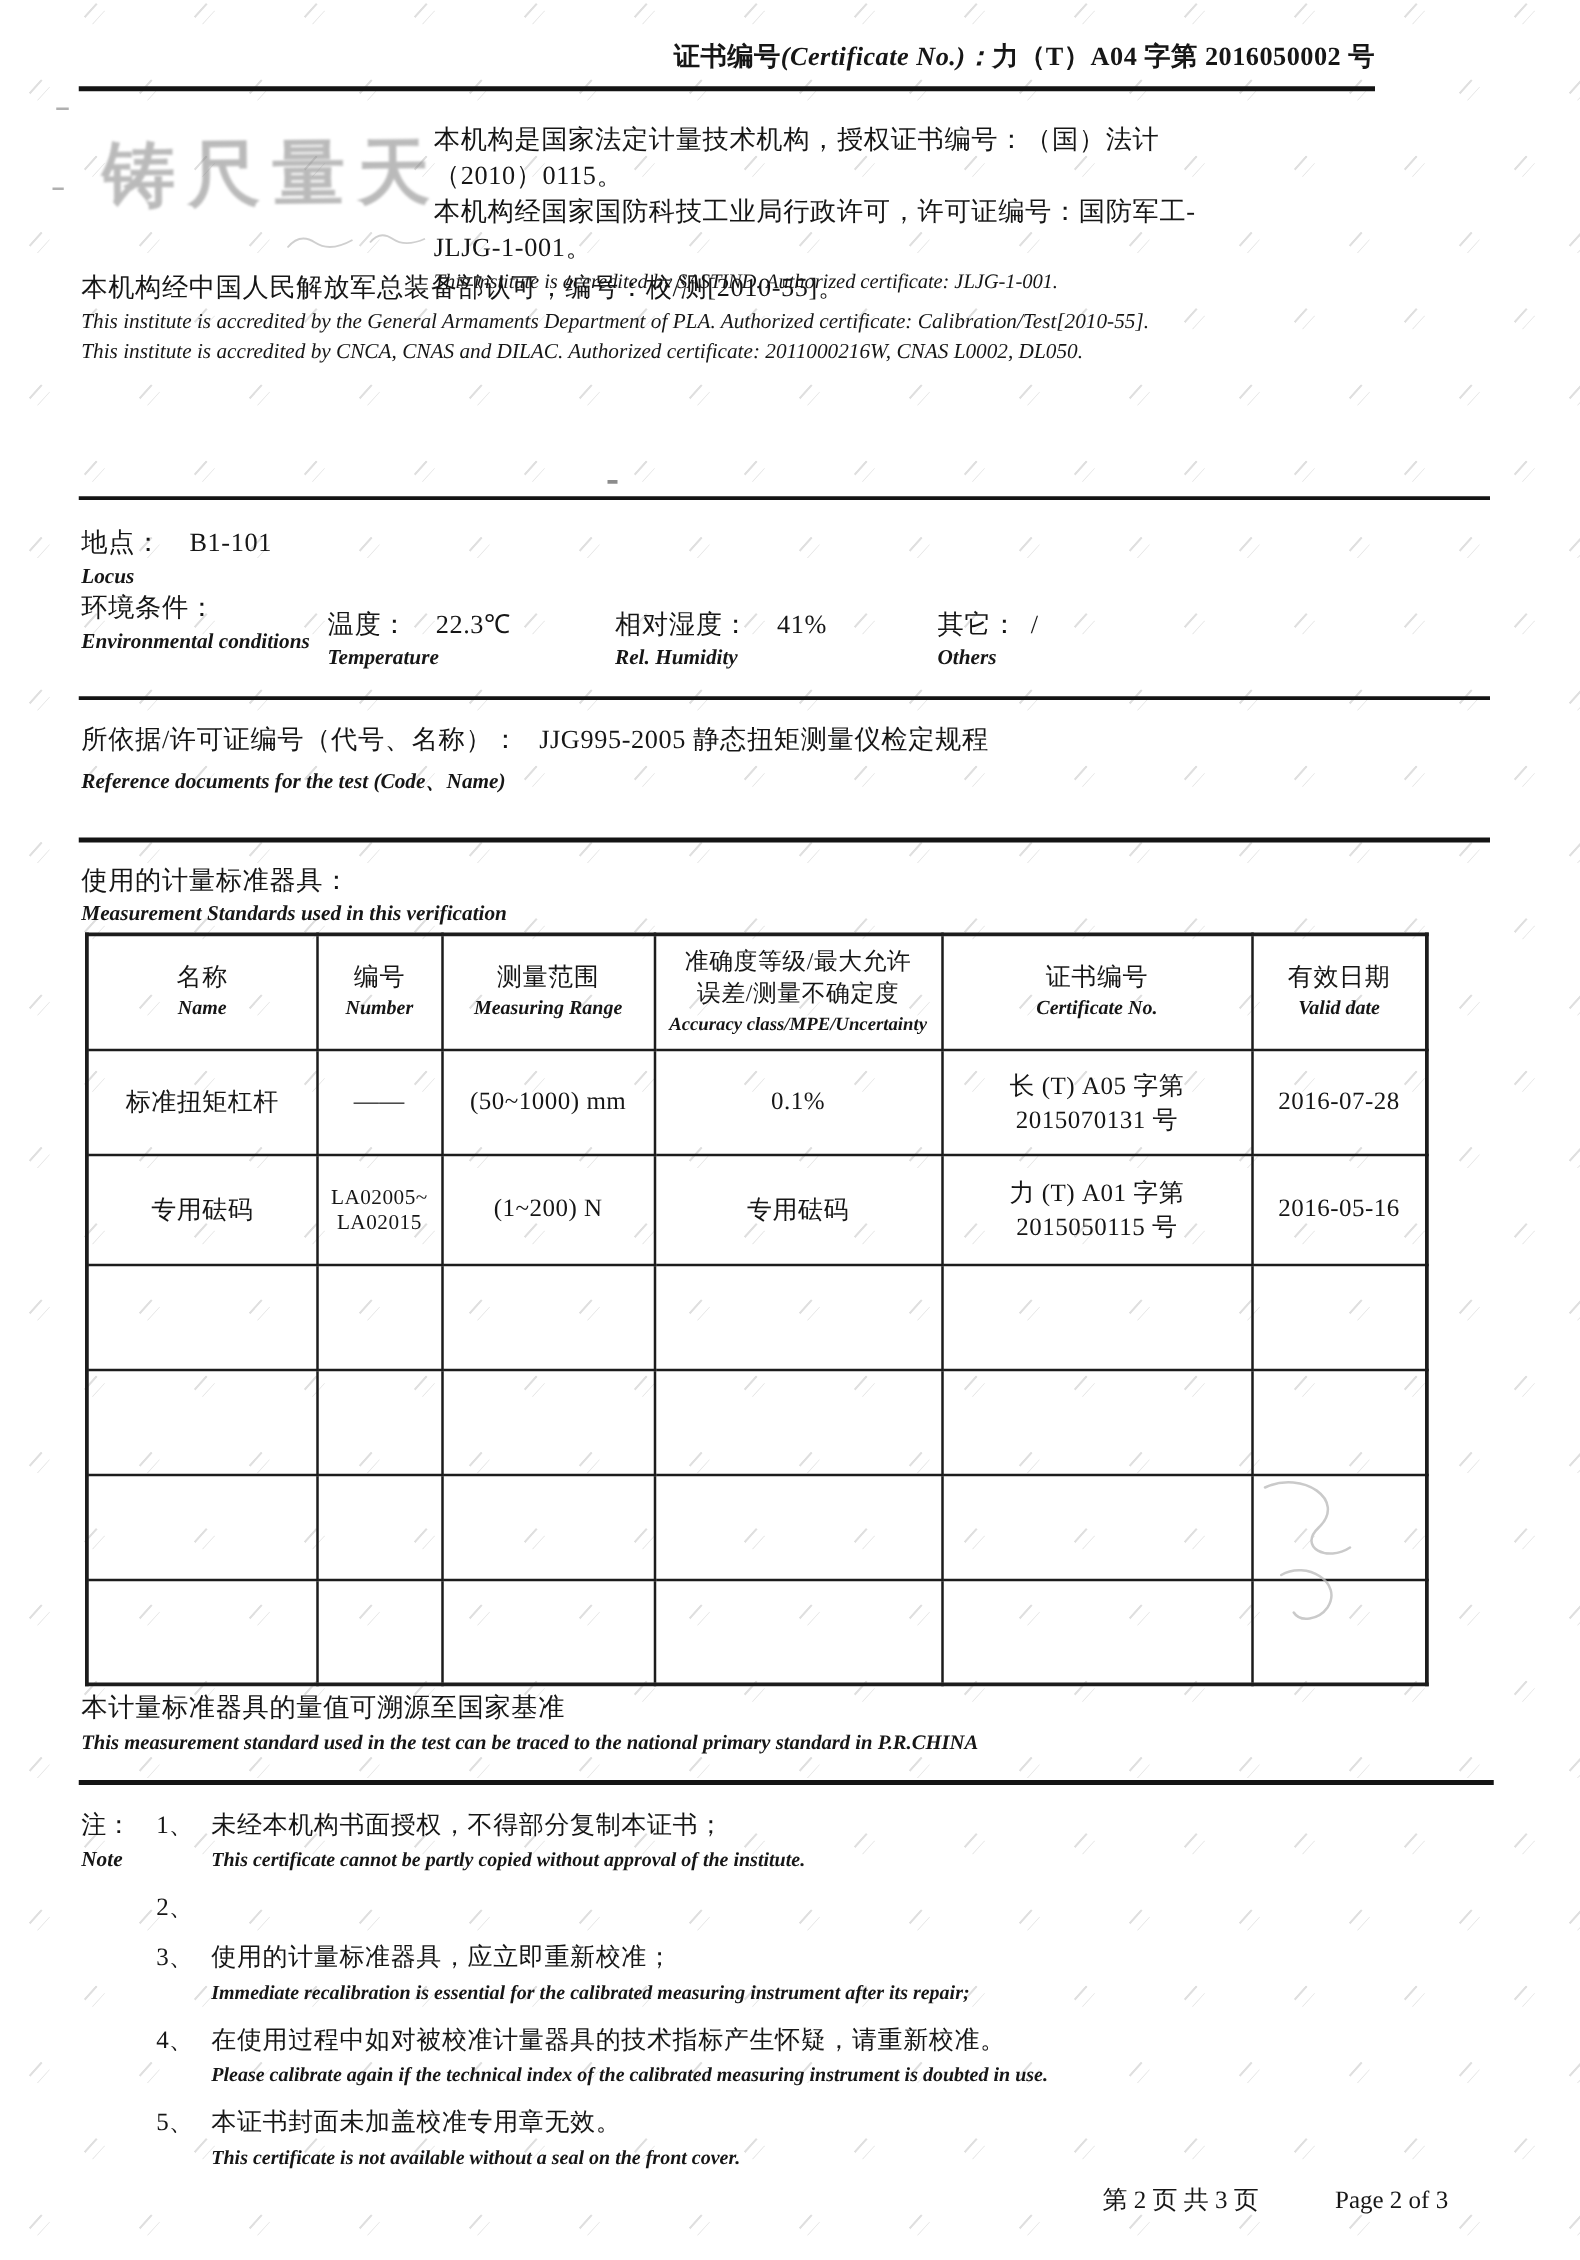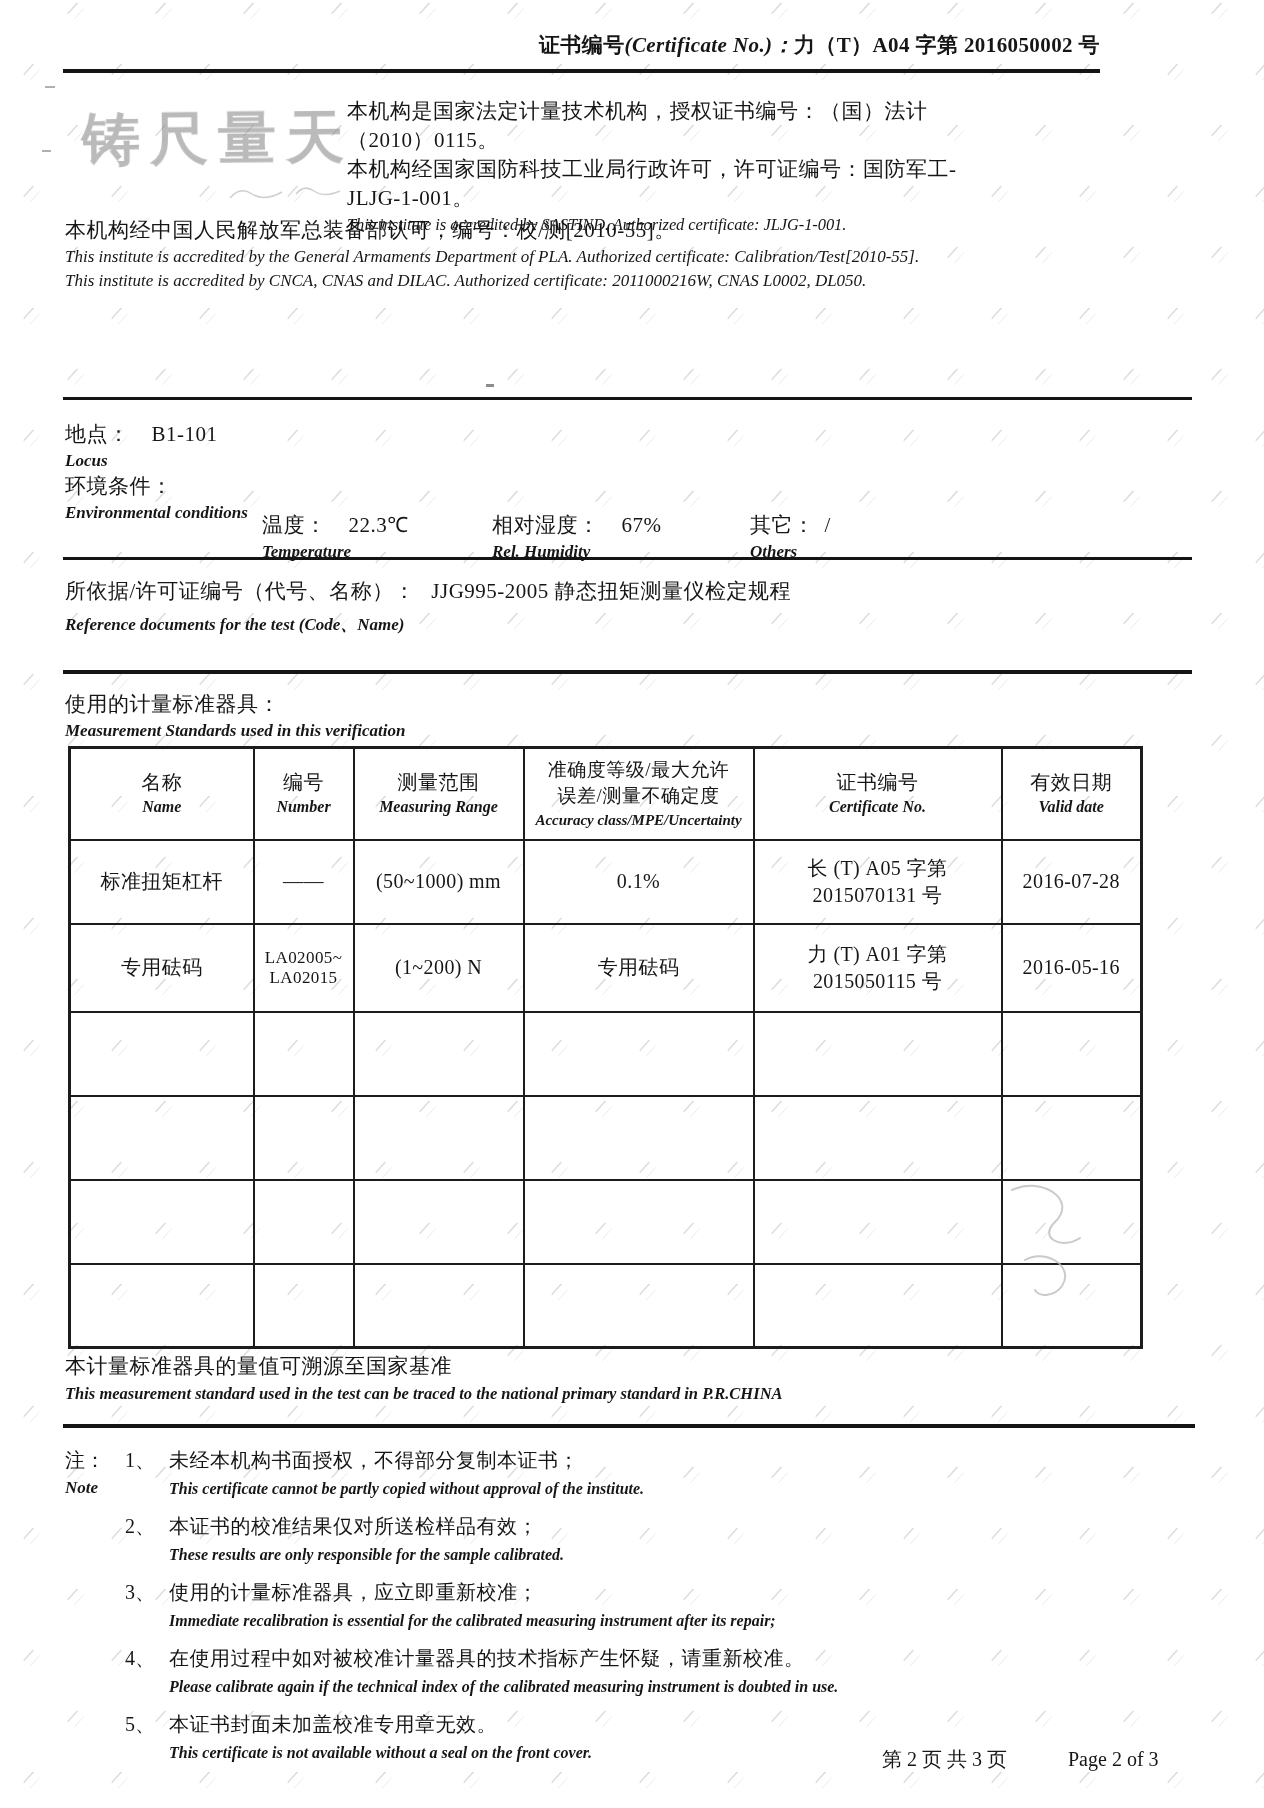--- a/index.html
+++ b/index.html
@@ -27,21 +27,21 @@
   #logo-squiggle{position:absolute;left:225px;top:178px;opacity:.55;}
   
   #acc-right{position:absolute;left:347px;top:97px;width:660px;}
   #acc-right .en17{font-size:16.5px;letter-spacing:-.1px;}
   #acc-full{position:absolute;left:65px;top:216px;width:1128px;}
   #rule-2{top:397px;left:63px;width:1129px;height:3px;}
   
   #locus-block{position:absolute;left:65px;top:420px;}
   #locus-block .lbl-en{font-size:17px;line-height:23px;}
   #locus-value{margin-left:22px;}
-  #env-row{position:absolute;top:511px;left:0;width:1243px;height:62px;}
+  #env-row{position:absolute;top:485px;left:0;width:1243px;height:62px;}
   .env-group{position:absolute;top:0;}
   .env-group .val{margin-left:22px;}
   .env-group .lbl-en{font-size:17px;line-height:24px;}
   #env-temp{left:262px;} #env-hum{left:492px;} #env-oth{left:750px;}
   #env-oth .val{margin-left:10px;}
   #rule-3{top:557px;left:63px;width:1129px;height:3px;}
   
   #reference{position:absolute;left:65px;top:577px;width:1128px;}
   #reference .val{margin-left:16px;}
   #reference .lbl-en{font-size:17px;margin-top:7px;}
@@ -562,21 +562,21 @@
 
   <div id="env-row">
     <div class="env-group" id="env-temp">
       <div class="zh21">
         <span>温度：</span><span class="val">22.3℃</span>
       </div>
       <div class="lbl-en en-bi">Temperature</div>
     </div>
     <div class="env-group" id="env-hum">
       <div class="zh21">
-        <span>相对湿度：</span><span class="val">67%</span>
+        <span>相对湿度：</span><span class="val">41%</span>
       </div>
       <div class="lbl-en en-bi">Rel. Humidity</div>
     </div>
     <div class="env-group" id="env-oth">
       <div class="zh21">
         <span>其它：</span><span class="val">/</span>
       </div>
       <div class="lbl-en en-bi">Others</div>
     </div>
   </div>
@@ -700,24 +700,20 @@
     <div id="note-items">
       <div class="note-item">
         <div class="n-num">1、</div>
         <div class="n-body">
           <div class="n-zh">未经本机构书面授权，不得部分复制本证书；</div>
           <div class="n-en">This certificate cannot be partly copied without approval of the institute.</div>
         </div>
       </div>
       <div class="note-item">
         <div class="n-num">2、</div>
-        <div class="n-body">
-          <div class="n-zh">本证书的校准结果仅对所送检样品有效；</div>
-          <div class="n-en">These results are only responsible for the sample calibrated.</div>
-        </div>
       </div>
       <div class="note-item">
         <div class="n-num">3、</div>
         <div class="n-body">
           <div class="n-zh">使用的计量标准器具，应立即重新校准；</div>
           <div class="n-en">Immediate recalibration is essential for the calibrated measuring instrument after its repair;</div>
         </div>
       </div>
       <div class="note-item">
         <div class="n-num">4、</div>

